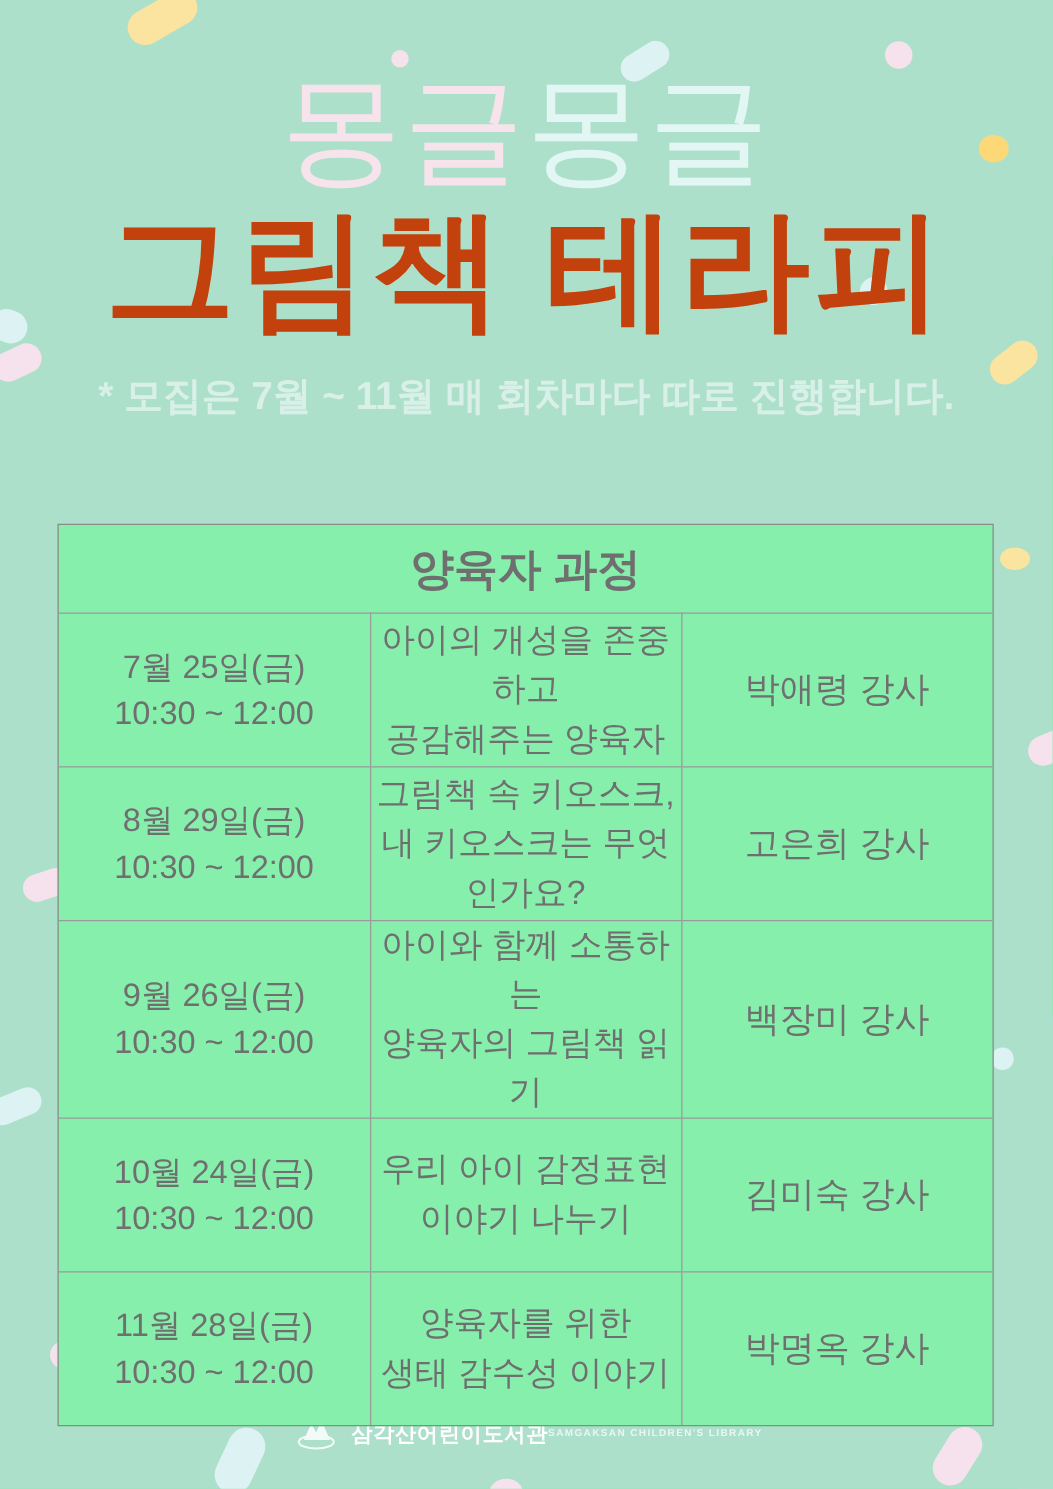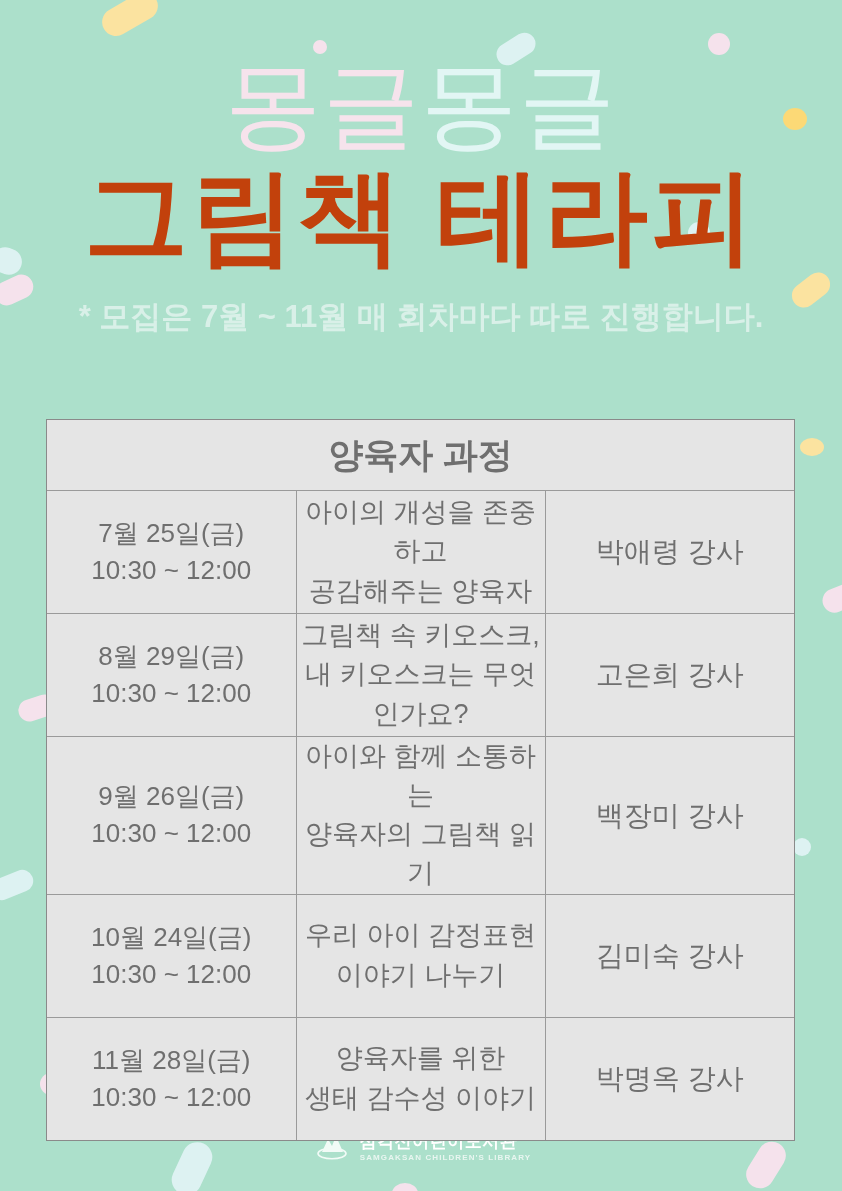--- a/index.html
+++ b/index.html
@@ -32,21 +32,21 @@
   }
   .subtitle{
     margin-top:26px;
     font-size:31px;font-weight:bold;color:#d9f0e8;
     letter-spacing:0px;white-space:nowrap;
   }
 
   
   .table-box{
     position:absolute;left:46px;top:419px;width:749px;
-    background:#e5e5e5;
+    background:#86efac;
     border:1px solid #8a8a8a;
     box-sizing:border-box;
     z-index:6;
   }
   table.sched{
     width:100%;border-collapse:collapse;table-layout:fixed;
   }
   table.sched td{
     border:1px solid #9a9a9a;
     color:#6f6f6f;
@@ -72,21 +72,21 @@
   td.c-lect{border-right:none !important;}
   tr.last-row td{border-bottom:none !important;}
 
   
   .footer{
     position:absolute;left:0;right:0;top:1132px;
     display:flex;align-items:center;justify-content:center;
     gap:9px;z-index:5;
   }
   .logo-mark{width:40px;height:30px;display:block;}
-  .logo-txt{display:flex;flex-direction:column;line-height:1;}
+  .logo-txt{display:flex;flex-direction:row;line-height:1;}
   .logo-ko{font-size:17px;font-weight:bold;color:#ffffff;letter-spacing:0.5px;}
   .logo-en{font-size:8px;font-weight:bold;color:#e9f6f1;letter-spacing:1.1px;margin-top:4px;}
 </style>
 </head>
 <body style="background: rgb(172, 224, 203);">
 
 <div class="poster">
 
   <div id="deco-layer">
       <div class="deco cap" style="left: 100px; top: 0px; width: 60px; height: 28px; background: rgb(251, 227, 160); transform: rotate(-30deg);"></div>

